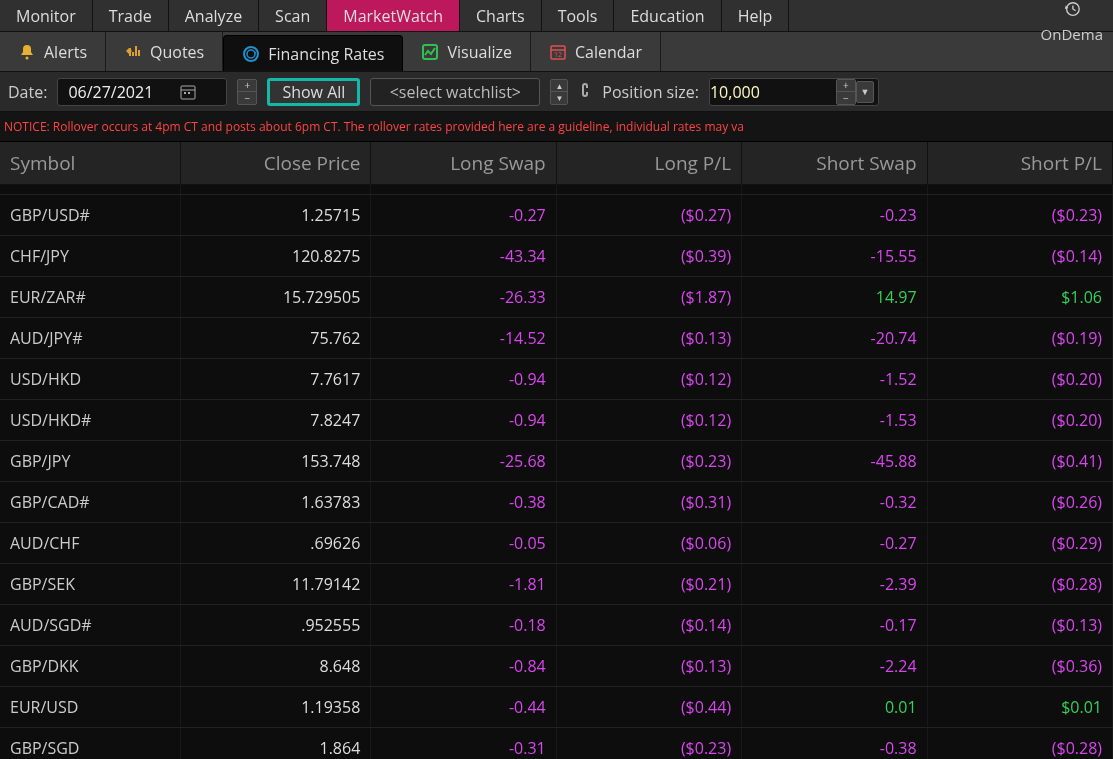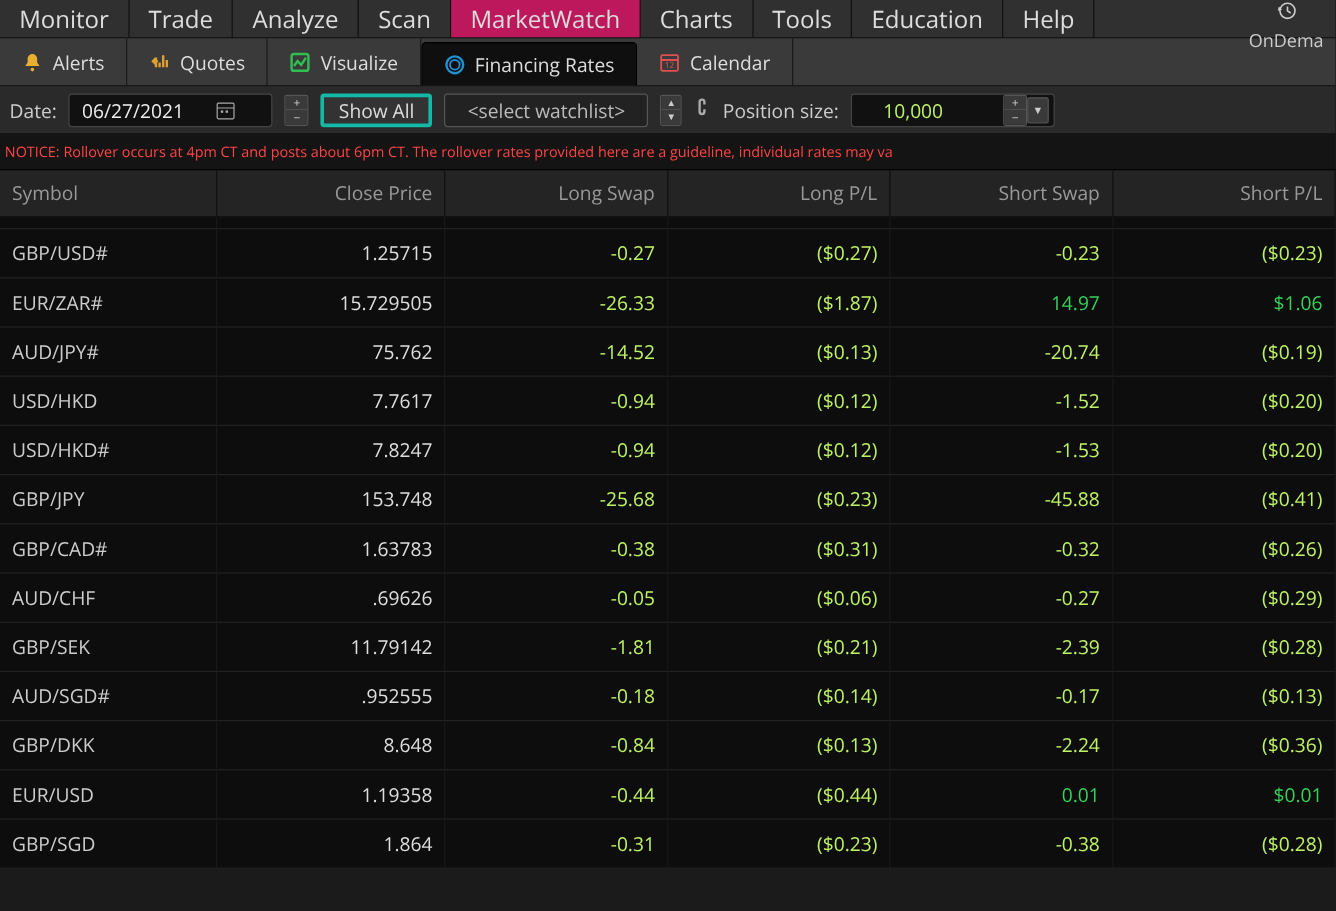--- a/index.html
+++ b/index.html
@@ -20,21 +20,21 @@
     border-bottom: 1px solid #111;
     height: 32px;
   }
   .main-menu .menu-item {
     padding: 0 16px;
     display: flex;
     align-items: center;
     color: #ddd;
     cursor: pointer;
     border-right: 1px solid #111;
-    font-size: 20px;
+    font-size: 16px;
   }
   .main-menu .menu-item.active {
     background: #be185d;
   }
   .main-menu .spacer { flex: 1; }
   .main-menu .ondemand {
     display: flex;
     align-items: center;
     gap: 6px;
     padding: 0 10px;
@@ -145,21 +145,21 @@
   }
   .stepper div:first-child{border-bottom:1px solid #555;}
   .link-icon { color:#aaa; font-size:14px;}
   .pos-size-input{
     display:flex;align-items:center;
     background:#111;border:1px solid #444;border-radius:3px;
     height:28px; min-width:170px;
     justify-content:flex-end;
     padding-right:4px;
   }
-  .pos-size-input .val{ flex:1; text-align:center; padding-right:24px;color:#bef264;}
+  .pos-size-input .val{ flex:1; text-align:left; padding-right:24px;color:#fef9c3;}
   .pos-dropdown{
     width:18px;height:22px;background:#3a3a3a;border:1px solid #555;border-radius:2px;
     display:flex;align-items:center;justify-content:center;font-size:9px;cursor:pointer;
   }
   
   .notice {
     background: #141414;
     color: #ff4444;
     padding: 6px 4px;
     font-size: 12px;
@@ -174,36 +174,36 @@
     table-layout: fixed;
   }
   .table thead th {
     background: #242424;
     color: #999;
     font-weight: normal;
     text-align: right;
     padding: 8px 10px;
     border-bottom: 1px solid #111;
     border-right: 1px solid #111;
-    font-size: 16px;
+    font-size: 19px;
   }
   .table thead th:first-child { text-align: left; }
   .table tbody td {
     padding: 9px 10px;
     border-bottom: 1px solid #222;
     border-right: 1px solid #181818;
     text-align: right;
     font-size: 16px;
     background:#0d0d0d;
   }
   .table tbody td:first-child { text-align: left; color:#ccc;}
   .col-sym{width:180px;}
   .col-close{width:190px;}
   .col-a{width:185px;}
-  .neg { color: #bef264; }
+  .neg { color: #d946ef; }
   .pos { color: #35d058; }
   .close-val{ color:#ddd;}
   .table tbody tr:first-child td{ height:10px; padding:0;}
 </style>
 </head>
 <body>
 
 <div class="main-menu" id="main-menu">
     <div class="menu-item">Monitor</div>
     <div class="menu-item">Trade</div>
@@ -239,38 +239,38 @@
     </div>
     <div class="sub-tab">
       <span class="icon">
         <svg width="18" height="18" viewBox="0 0 18 18">
           <path d="M6 13V5m3 8V9m3 4V3m3 10V7" stroke="#e0a030" stroke-width="2"></path>
           <path d="M2 8l3-3 3 3-3 3z" fill="#e0a030"></path>
         </svg>
       </span>
       <span>Quotes</span>
     </div>
-    <div class="sub-tab">
-      <span class="icon">
-        <svg width="18" height="18" viewBox="0 0 18 18">
-          <rect x="2" y="2" width="14" height="14" rx="2" fill="none" stroke="#30c050" stroke-width="2"></rect>
-          <path d="M4 12l3-4 3 3 4-6" stroke="#30c050" stroke-width="2" fill="none"></path>
-        </svg>
-      </span>
-      <span>Visualize</span>
-    </div>
     <div class="sub-tab active">
       <span class="icon">
         <svg width="18" height="18" viewBox="0 0 18 18">
           <circle cx="9" cy="9" r="7" fill="none" stroke="#2090d0" stroke-width="2"></circle>
           <path d="M5 9a4 4 0 018 0 4 4 0 01-8 0" fill="none" stroke="#2090d0" stroke-width="1.5"></path>
           <path d="M12 6l2 1-1 2" fill="#2090d0"></path>
         </svg>
       </span>
       <span>Financing Rates</span>
+    </div>
+    <div class="sub-tab">
+      <span class="icon">
+        <svg width="18" height="18" viewBox="0 0 18 18">
+          <rect x="2" y="2" width="14" height="14" rx="2" fill="none" stroke="#30c050" stroke-width="2"></rect>
+          <path d="M4 12l3-4 3 3 4-6" stroke="#30c050" stroke-width="2" fill="none"></path>
+        </svg>
+      </span>
+      <span>Visualize</span>
     </div>
     <div class="sub-tab">
       <span class="icon">
         <svg width="18" height="18" viewBox="0 0 18 18">
           <rect x="2" y="3" width="14" height="13" rx="1" fill="none" stroke="#e05050" stroke-width="1.5"></rect>
           <line x1="2" y1="7" x2="16" y2="7" stroke="#e05050" stroke-width="1.5"></line>
           <text x="9" y="14" font-size="7" fill="#e05050" text-anchor="middle">12</text>
         </svg>
       </span>
       <span>Calendar</span>
@@ -350,20 +350,28 @@
       </tr>
       <tr>
         <td class="">GBP/USD#</td>
         <td class="close-val">1.25715</td>
         <td class="neg">-0.27</td>
         <td class="neg">($0.27)</td>
         <td class="neg">-0.23</td>
         <td class="neg">($0.23)</td>
       </tr>
       <tr>
+        <td class="">CHF/JPY</td>
+        <td class="close-val">120.8275</td>
+        <td class="neg">-43.34</td>
+        <td class="neg">($0.39)</td>
+        <td class="neg">-15.55</td>
+        <td class="neg">($0.14)</td>
+      </tr>
+      <tr>
         <td class="">EUR/ZAR#</td>
         <td class="close-val">15.729505</td>
         <td class="neg">-26.33</td>
         <td class="neg">($1.87)</td>
         <td class="pos">14.97</td>
         <td class="pos">$1.06</td>
       </tr>
       <tr>
         <td class="">AUD/JPY#</td>
         <td class="close-val">75.762</td>

